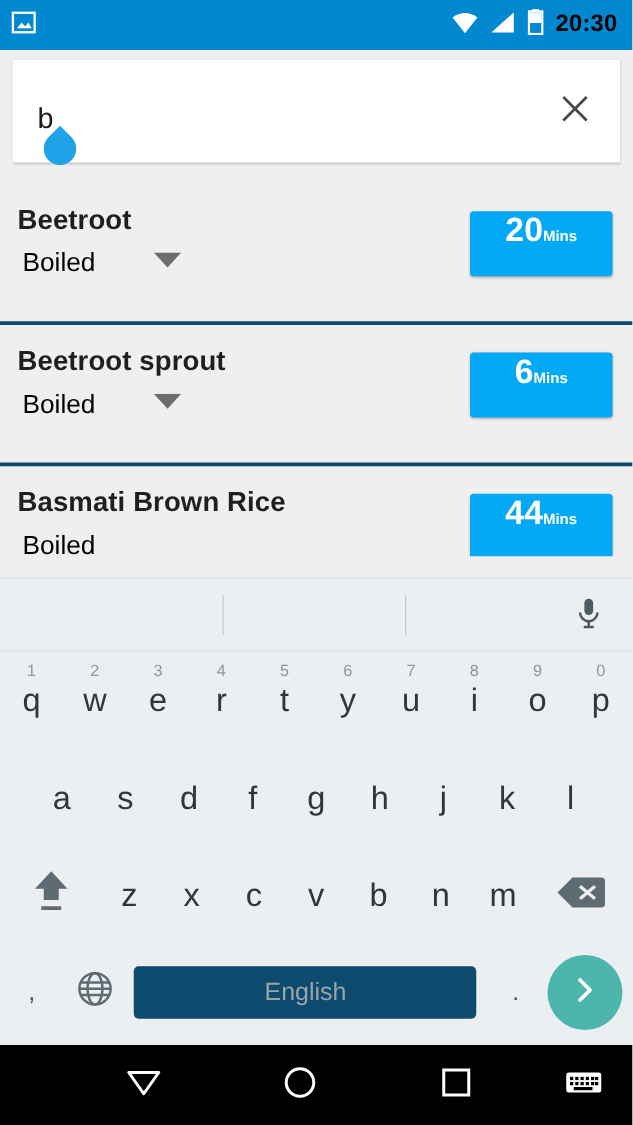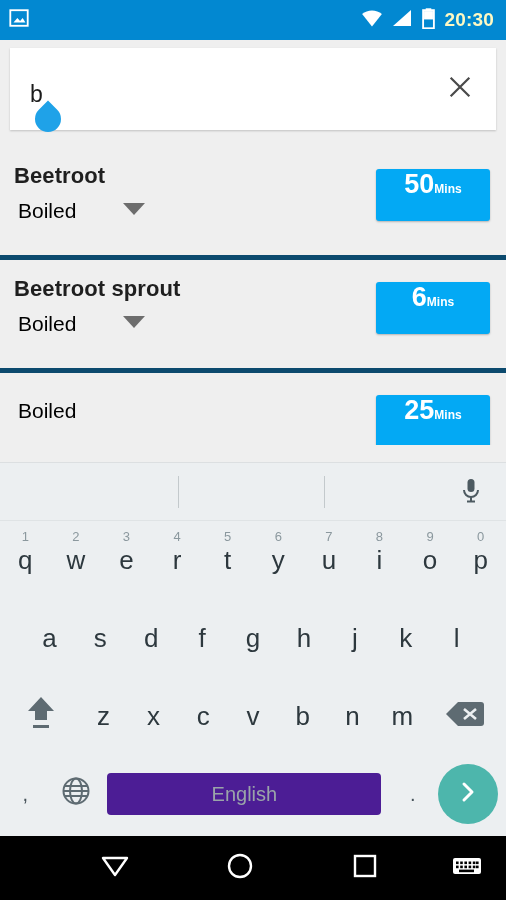--- a/index.html
+++ b/index.html
@@ -8,21 +8,21 @@
     font-family: "Liberation Sans", sans-serif;
     background: #efefef;
     overflow: hidden;
   }
   #screen { position: relative; width: 506px; height: 900px; }
 
   
   .status-bar {
     height: 40px; background: #0288d1;
     display: flex; align-items: center;
-    padding: 0 12px 0 8px; color: #fef9c3;
+    padding: 0 12px 0 8px; color: #000000;
   }
   .status-left { display: flex; align-items: center; gap: 6px; }
   .status-right { margin-left: auto; display: flex; align-items: center; gap: 9px; }
   .status-time { font-size: 19px; font-weight: bold; letter-spacing: .2px; }
 
   
   .search-wrap { padding: 8px 10px 0 10px; }
   .search-box {
     position: relative; background: #fff; height: 82px;
     box-shadow: 0 1px 2px rgba(0,0,0,.20);
@@ -38,21 +38,21 @@
     width: 26px; height: 26px; background: #1fa2e8;
     border-radius: 0 50% 50% 50%;
     transform: rotate(45deg);
   }
 
   
   .list { margin-top: 17px; }
   .list-item {
     position: relative; height: 113px;
     padding: 16px 0 0 14px;
-    border-bottom: 5px solid #0c4a6e;
+    border-bottom: 3px solid #0c4a6e;
   }
   .list-item.clipped { height: 72px; border-bottom: none; overflow: hidden; }
   .item-title { font-size: 22px; font-weight: bold; color: #1f1f1f; letter-spacing: .1px; }
   .item-sub-row { display: flex; align-items: center; margin-top: 10px; }
   .item-sub { font-size: 21px; color: #000000; padding-left: 4px; }
   .caret { margin-left: 47px; }
   .mins-btn {
     position: absolute; right: 16px; top: 22px;
     width: 114px; height: 52px; background: #03a9f4;
     border-radius: 3px; border: none;
@@ -84,21 +84,21 @@
     position: relative; color: #2d383e; font-size: 26px;
   }
   .key .hint {
     position: absolute; top: 8px; left: 50%; transform: translateX(-50%);
     font-size: 13px; color: #8b989e; font-weight: normal;
   }
   .krow.row2 { padding: 0 24px; }
   .krow.row3 { padding: 0 4px; }
   .key.wide { flex: 1.5; }
   .spacebar {
-    flex: 5.4; height: 42px; background: #4c1d95; border-radius: 4px;
+    flex: 5.4; height: 42px; background: #0c4a6e; border-radius: 4px;
     display: flex; align-items: center; justify-content: center;
     color: #9aa4a9; font-size: 20px; margin: 0 6px;
   }
   .key.sym { font-size: 20px; color: #47535a; }
   .enter-key {
     width: 60px; height: 60px; border-radius: 50%;
     background: #4db6ac; display: flex; align-items: center;
     justify-content: center; margin-right: 8px; flex: none;
   }
   .backspace-key {
@@ -169,21 +169,21 @@
       <div class="item-title">Beetroot</div>
       <div class="item-sub-row">
         <span class="item-sub">Boiled</span>
         <span class="caret">
           <svg width="22" height="13" viewBox="0 0 22 13">
               <path d="M0 0h22L11 12z" fill="#6d6d6d"></path>
             </svg>
         </span>
       </div>
       <button class="mins-btn">
-        <span class="mins-num">50</span>
+        <span class="mins-num">20</span>
         <span class="mins-unit">Mins</span>
       </button>
     </div>
 
     <div class="list-item">
       <div class="item-title">Beetroot sprout</div>
       <div class="item-sub-row">
         <span class="item-sub">Boiled</span>
         <span class="caret">
           <svg width="22" height="13" viewBox="0 0 22 13">
@@ -191,25 +191,26 @@
             </svg>
         </span>
       </div>
       <button class="mins-btn">
         <span class="mins-num">6</span>
         <span class="mins-unit">Mins</span>
       </button>
     </div>
 
     <div class="list-item clipped">
+      <div class="item-title">Basmati Brown Rice</div>
       <div class="item-sub-row">
         <span class="item-sub">Boiled</span>
       </div>
       <button class="mins-btn">
-        <span class="mins-num">25</span>
+        <span class="mins-num">44</span>
         <span class="mins-unit">Mins</span>
       </button>
     </div>
 
   </div>
 
   <div class="keyboard">
 
     <div class="suggest-bar">
       <span class="sugg-div" style="left:178px"></span>

